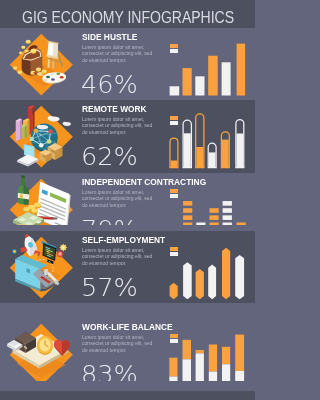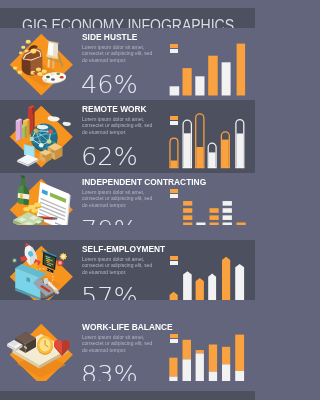--- a/index.html
+++ b/index.html
@@ -1,21 +1,21 @@
 <!DOCTYPE html>
 <html><head>
 <meta charset="utf-8">
 <title>Gig Economy Infographics</title>
 <style>
   html,body{margin:0;padding:0;background:#62657c;}
   body{width:255px;height:400px;overflow:hidden;
        font-family:"Liberation Sans",sans-serif;}
   #page{position:relative;width:255px;height:400px;overflow:hidden;background:#62657c;}
 
-  .header{position:absolute;left:0;top:8px;width:255px;height:28px;background:#4d505f;}
+  .header{position:absolute;left:0;top:0;width:255px;height:28px;background:#4d505f;}
   .header-title{position:absolute;left:21.6px;top:8.5px;font-size:17px;letter-spacing:-.05px;
        color:#d9dbe3;font-weight:400;white-space:nowrap;line-height:17px;
        transform-origin:0 0;transform:scaleX(.827);}
 
   .row{position:absolute;left:0;width:255px;overflow:hidden;}
   .row.light{background:#62657c;}
   .row.dark{background:#4d505f;padding-left:24px;}
   .footer{position:absolute;left:0;top:391px;width:255px;height:9px;background:#4d505f;}
 
   .illus{position:absolute;left:0;top:0;width:90px;height:73px;}
@@ -328,21 +328,21 @@
           <rect x="222.60" y="35.20" width="9.30" height="4.6" fill="#f2f2f2"></rect>
           <rect x="222.60" y="28.05" width="9.30" height="4.6" fill="#f2f2f2"></rect>
           <rect x="236.50" y="63.80" width="9.20" height="4.6" fill="#f9a23f"></rect>
           <rect x="236.50" y="56.65" width="9.20" height="4.6" fill="#f9a23f"></rect>
           <rect x="236.50" y="49.50" width="9.20" height="4.6" fill="#f9a23f"></rect>
         </g>
       </svg>
     </div>
   </div>
 
-  <div class="row dark" style="top:240px;height:60px">
+  <div class="row dark" style="top:231px;height:72px">
     <div class="illus">
       <svg viewBox="0 0 90 73" width="90" height="73">
         <polygon points="41.3,5.8 72.9,36.8 41.3,67.6 9.7,36.8" fill="#f7941e"></polygon>
         <polygon points="41.0,33.0 61.0,45.0 41.0,57.0 21.0,45.0" fill="#e9861a" opacity=".65"></polygon>
 
         <g>
           <polygon points="42.0,10.0 56.5,15.8 55.8,18.0 41.4,12.2" fill="#3a8fb0"></polygon>
           <polygon points="43.2,12.1 56.4,17.3 55.0,30.0 42.5,24.4" fill="#141d27"></polygon>
           <polygon points="44.4,13.7 55.2,18.0 54.0,28.4 43.8,23.9" fill="#3c4a2c"></polygon>
           <polygon points="45.6,15.8 50.2,17.6 50.1,18.6 45.5,16.8" fill="#6fc2dd"></polygon>

